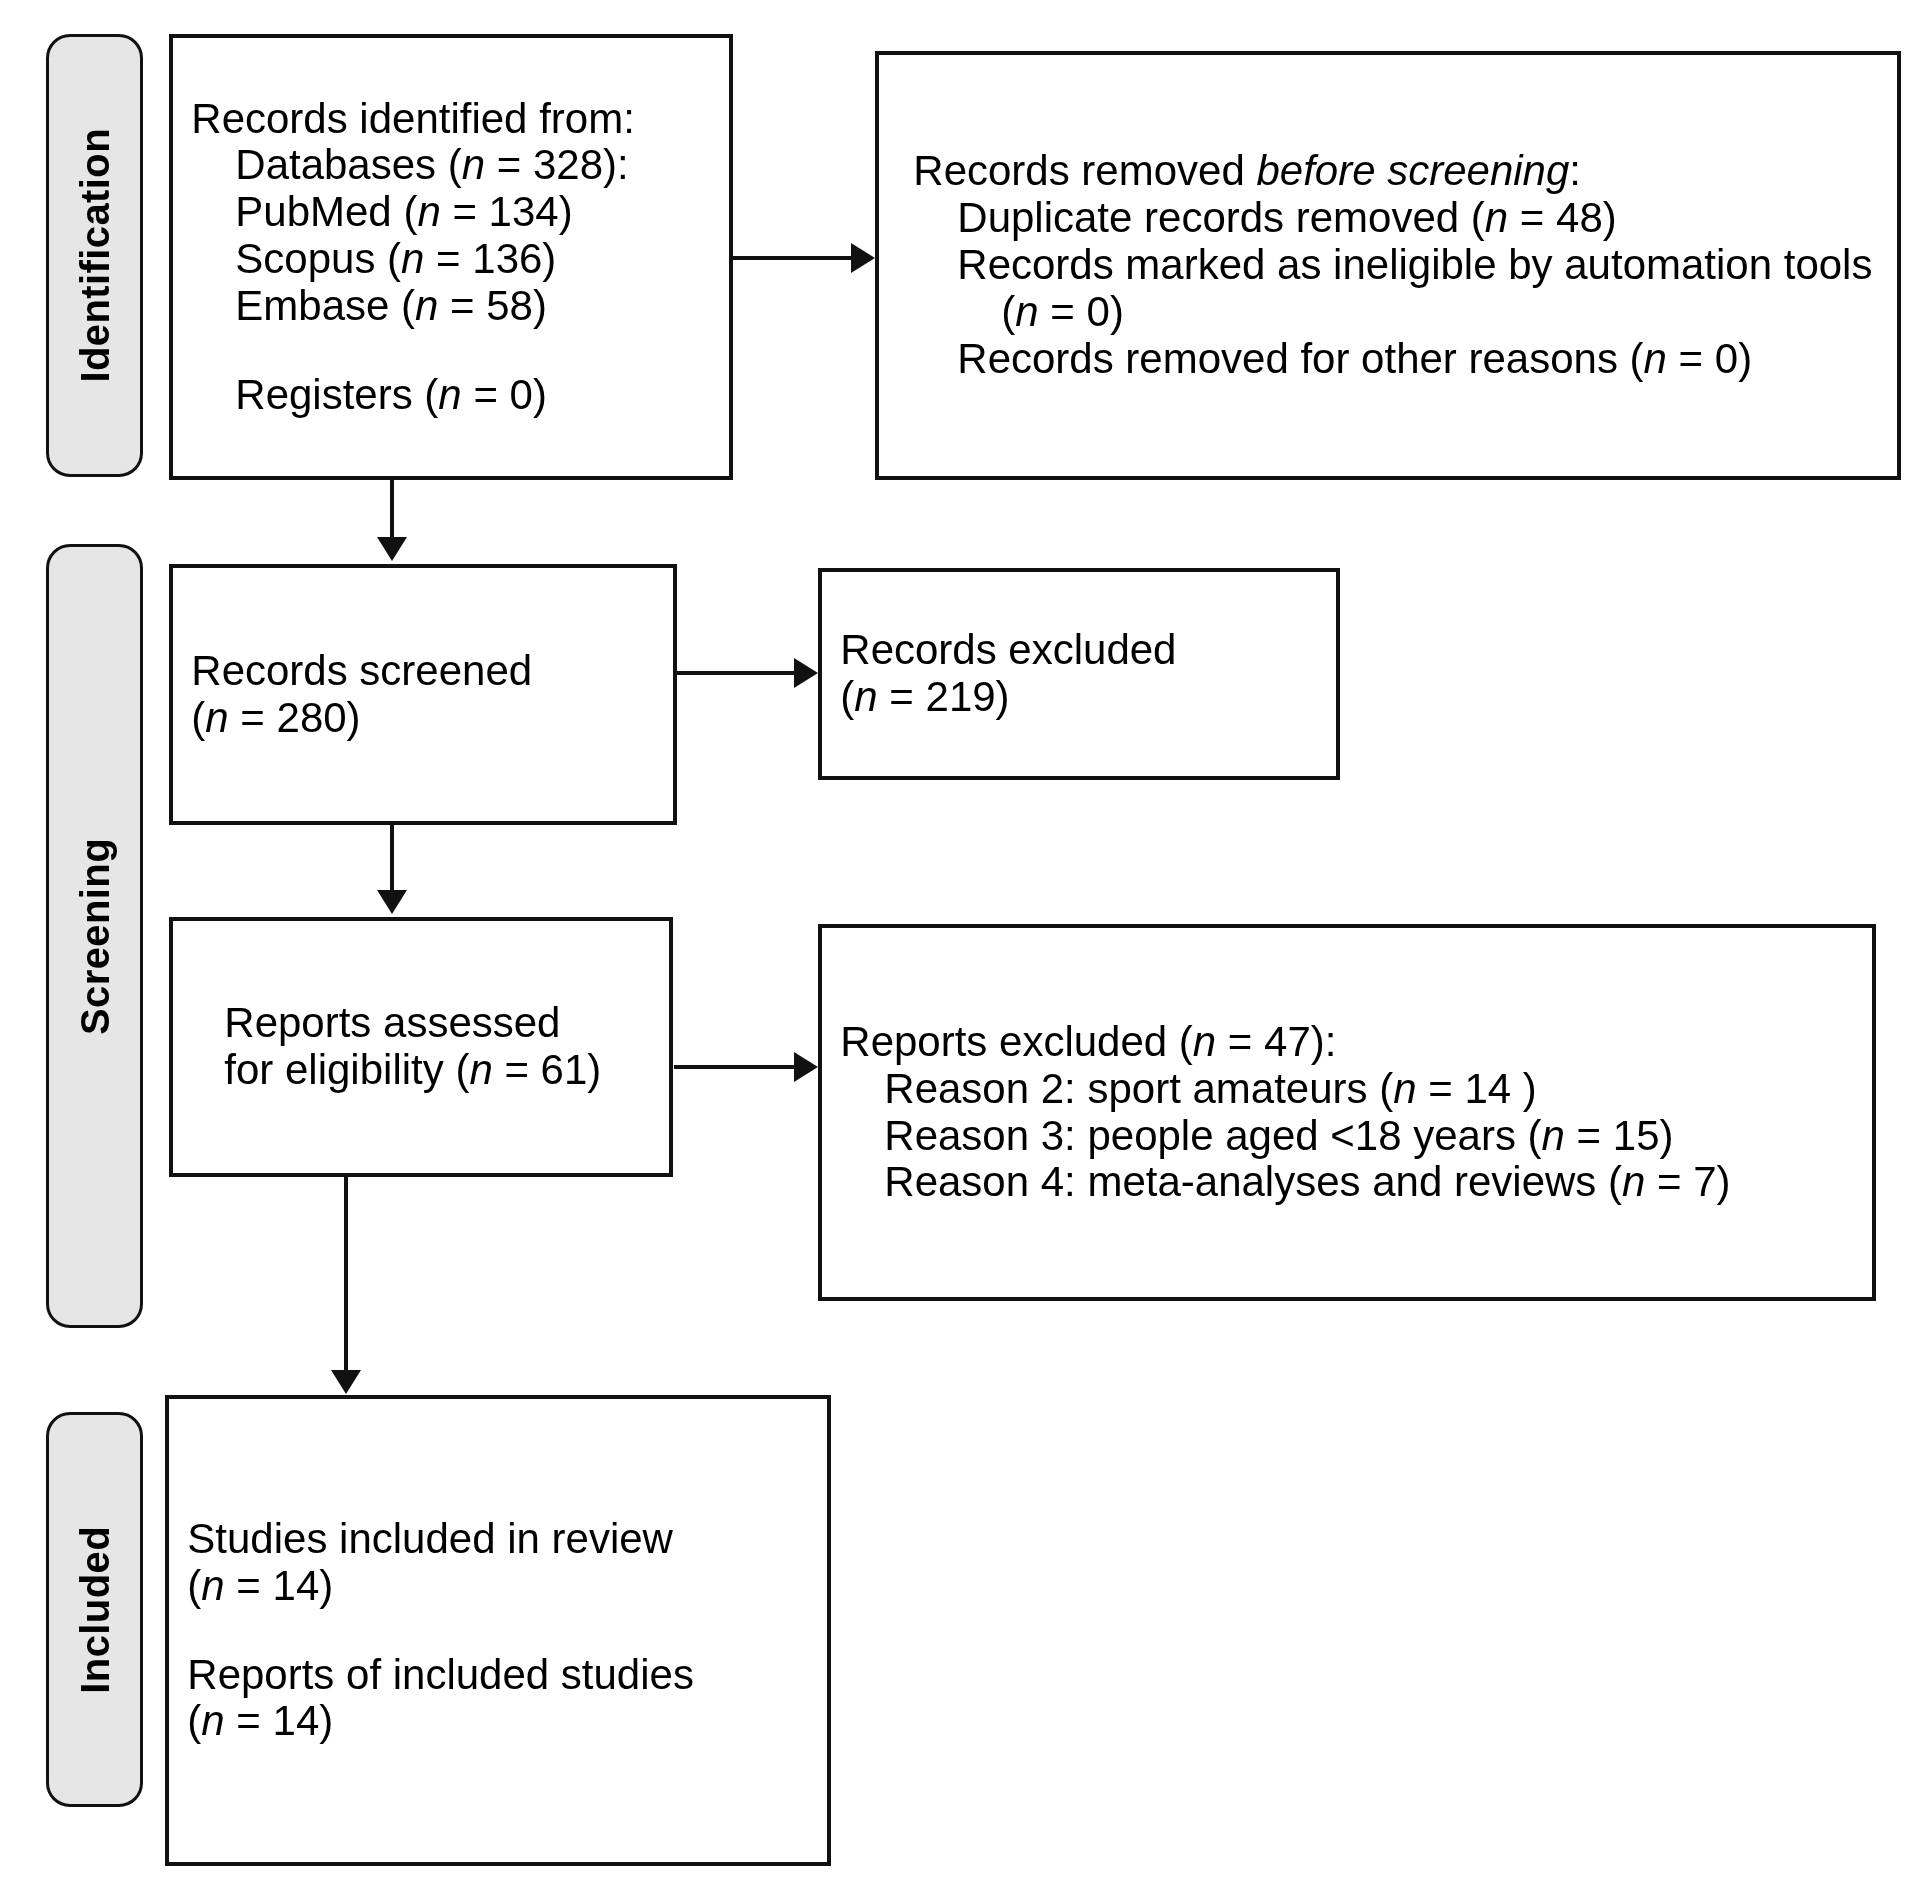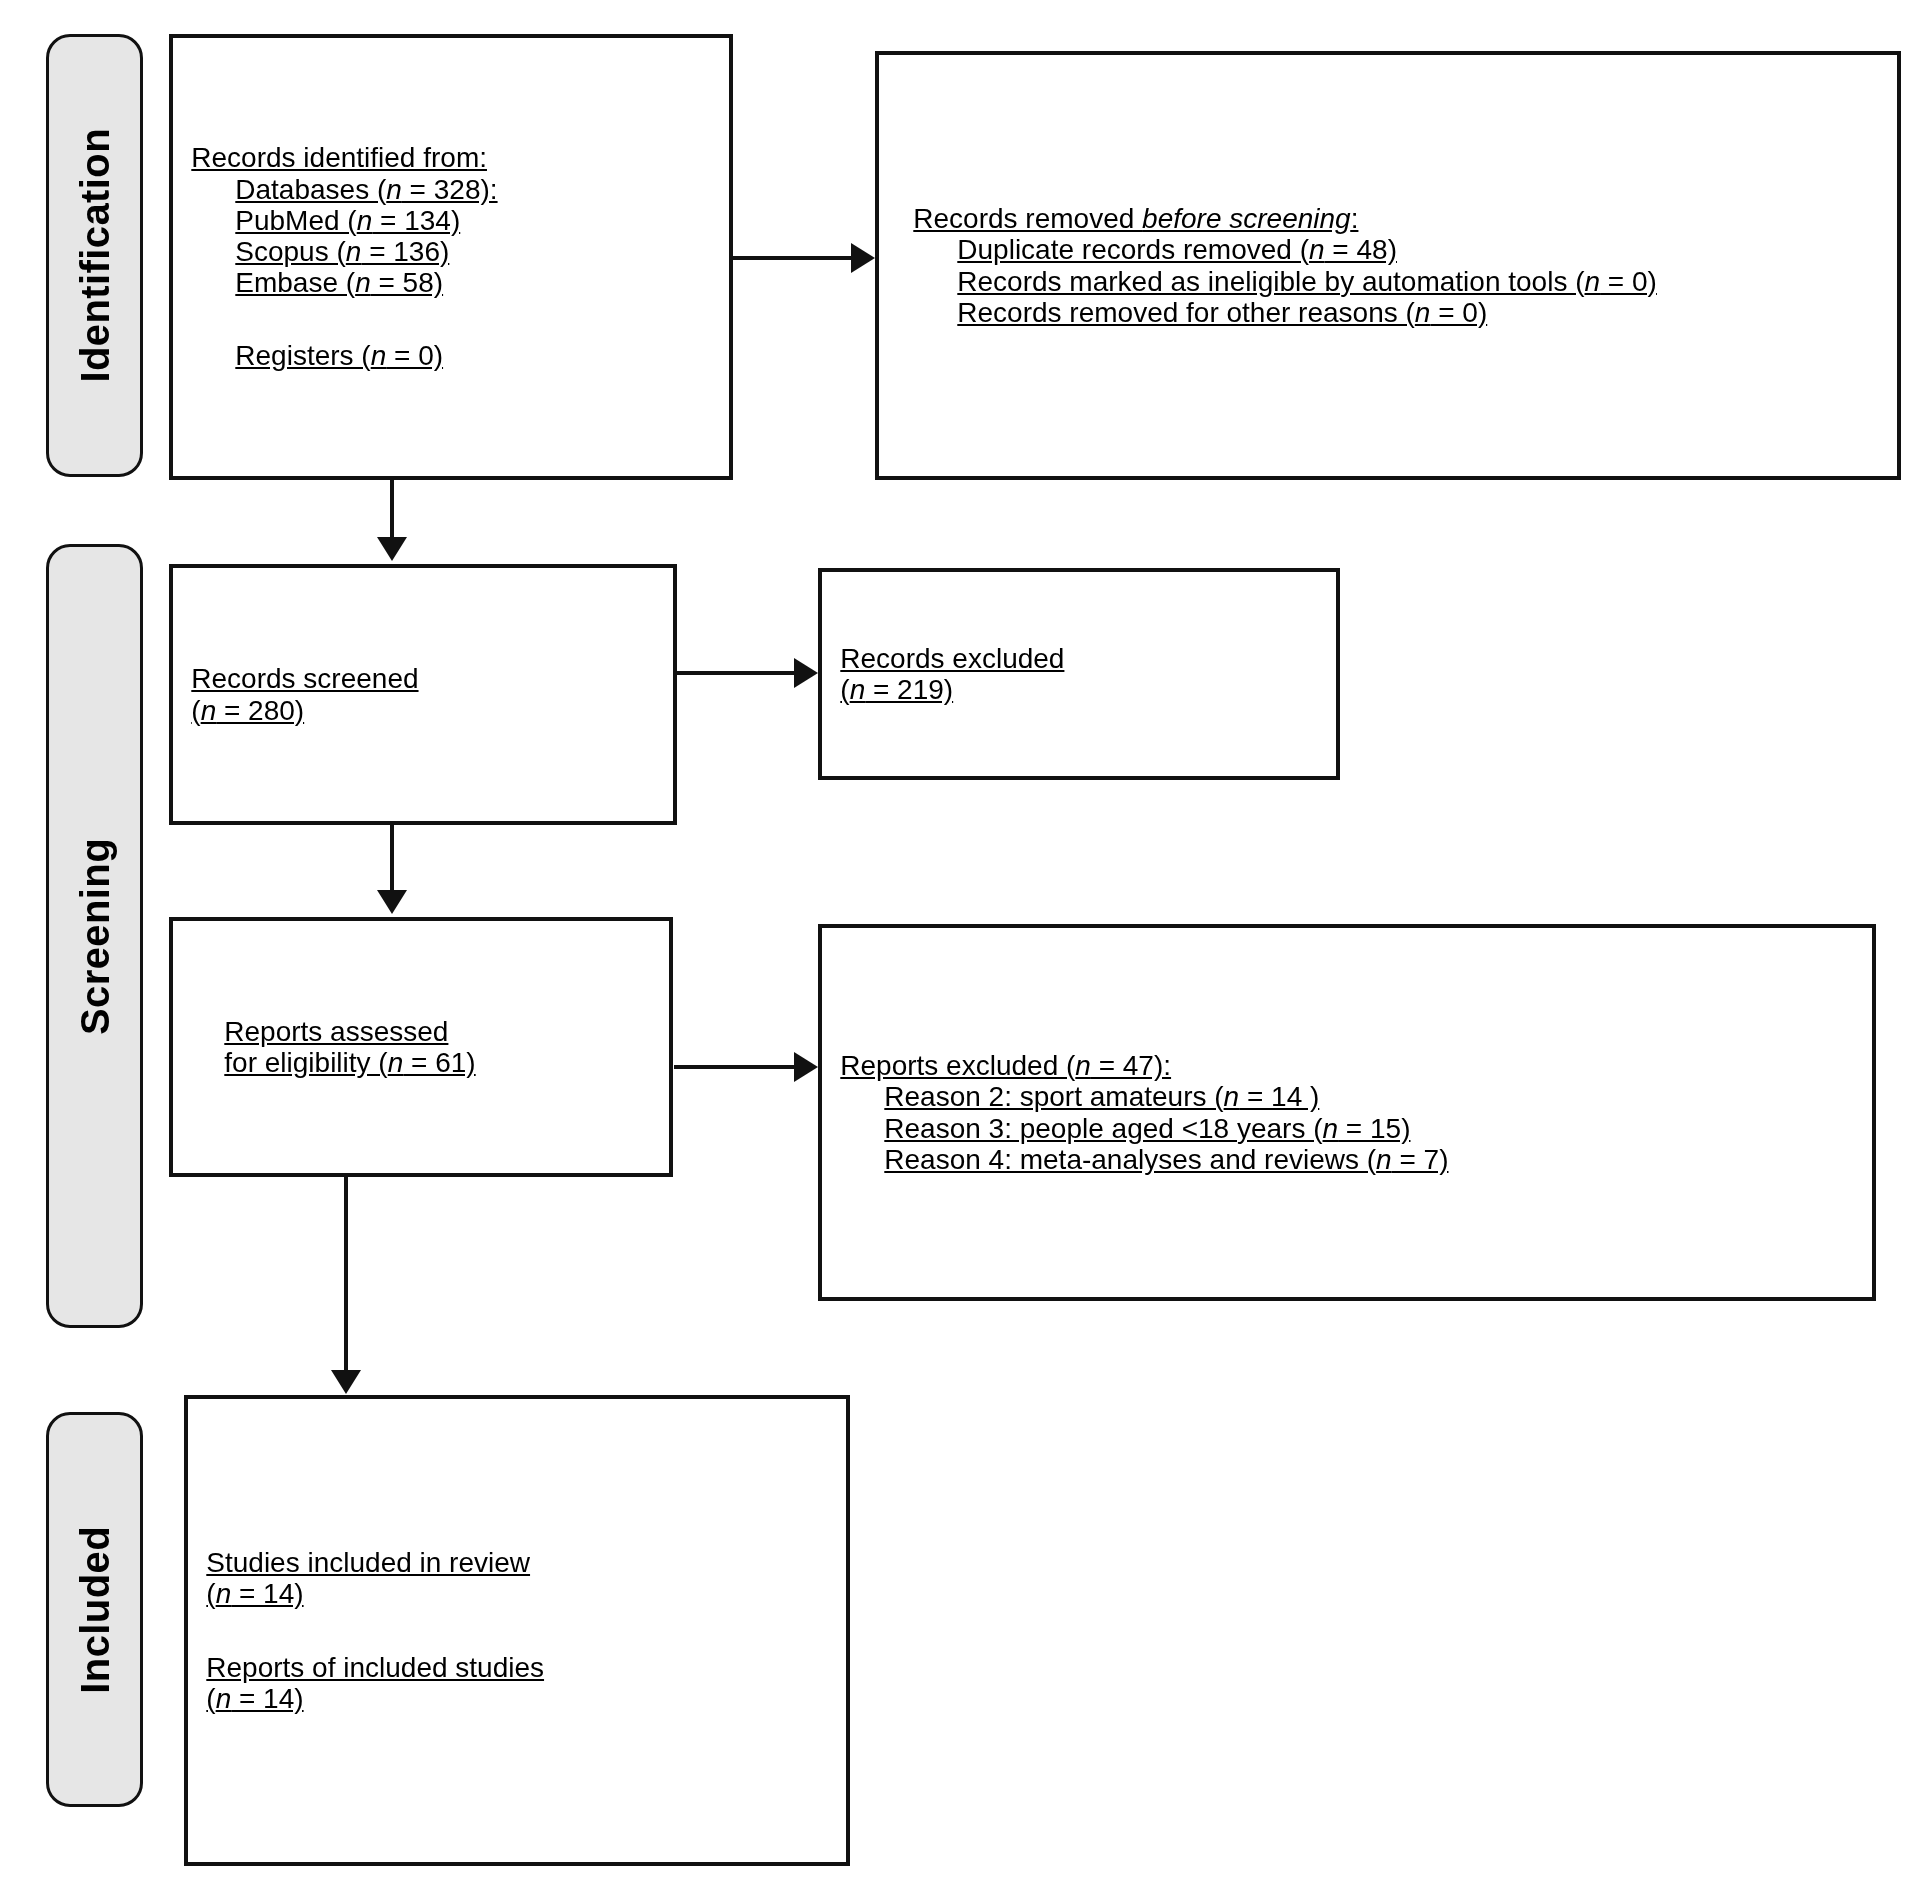--- a/index.html
+++ b/index.html
@@ -48,25 +48,24 @@
     border: 4.2px solid #111111;
     box-sizing: border-box;
     display: flex;
     flex-direction: column;
     justify-content: center;
   }
   .box-inner {
     padding: 0 18.3px;
   }
   .line {
-    font-size: 28px;
+    font-size: 42px;
     line-height: 1.115;
     color: #000000;
     white-space: nowrap;
-    text-decoration: underline;
   }
   .line.wrap { white-space: normal; }
   .indent-1 { padding-left: 44px; }
   .indent-hang {
     padding-left: 44px;
     text-indent: 0;
   }
   .spacer { height: 42px; }
   .it { font-style: italic; }
 
@@ -191,21 +190,21 @@
       </div>
       <div class="line indent-1">
         <span>Reason 3: people aged &lt;18 years (</span><span class="it">n</span><span> = 15)</span>
       </div>
       <div class="line indent-1">
         <span>Reason 4: meta-analyses and reviews (</span><span class="it">n</span><span> = 7)</span>
       </div>
     </div>
   </div>
 
-  <div class="box" style="left:184px; top:1395px; width:666px; height:471px;">
+  <div class="box" style="left:165px; top:1395px; width:666px; height:471px;">
     <div class="box-inner">
       <div class="line">Studies included in review</div>
       <div class="line">
         <span>(</span><span class="it">n</span><span> = 14)</span>
       </div>
       <div class="spacer"></div>
       <div class="line">Reports of included studies</div>
       <div class="line">
         <span>(</span><span class="it">n</span><span> = 14)</span>
       </div>

